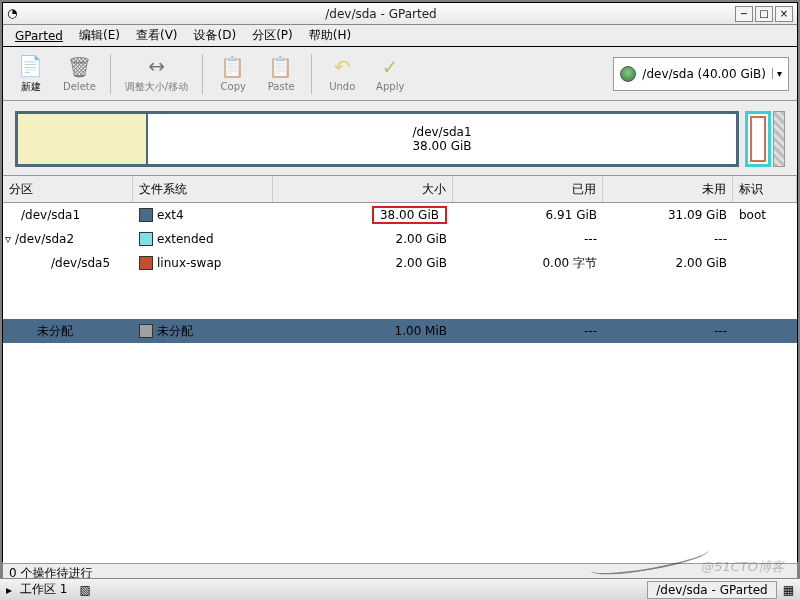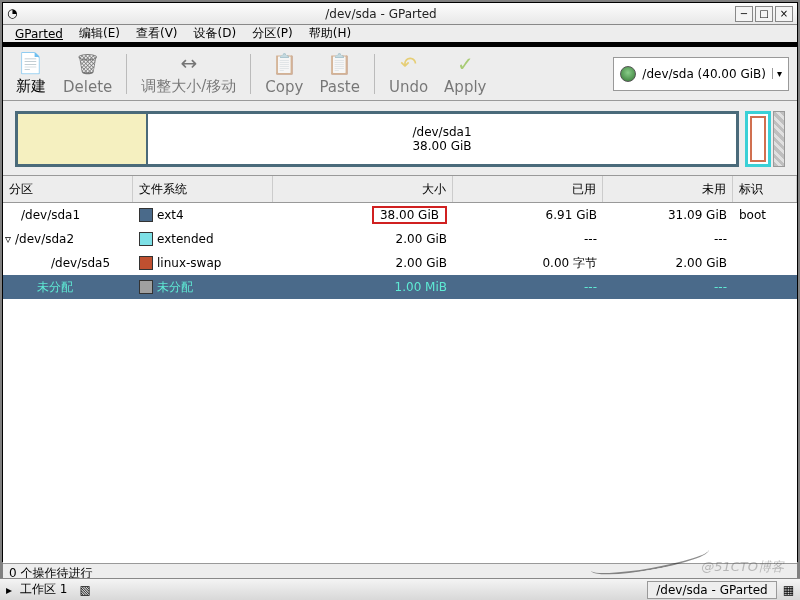--- a/index.html
+++ b/index.html
@@ -3,27 +3,27 @@
 <meta charset="utf-8">
 <style>
 * { box-sizing: border-box; margin: 0; padding: 0; font-family: "DejaVu Sans", Arial, sans-serif; font-size: 12px; }
 body { background: #808080; width: 800px; height: 600px; position: relative; overflow: hidden; }
 .window { position: absolute; left: 2px; top: 2px; width: 796px; height: 560px; background: #ededed; border: 1px solid #000; }
 .titlebar { height: 22px; background: linear-gradient(#fdfdfd,#e8e8e8); border-bottom: 1px solid #888; display: flex; align-items: center; padding: 0 4px; }
 .titlebar .icon { width: 16px; height: 16px; margin-right: 4px; }
 .titlebar .title { flex: 1; text-align: center; font-size: 12px; color: #222; }
 .titlebar .btns { display: flex; gap: 2px; }
 .titlebar .btns div { width: 18px; height: 16px; border: 1px solid #888; background: #f4f4f4; display: flex; align-items: center; justify-content: center; font-size: 10px; cursor: pointer; }
-.menubar { height: 22px; background: #ededed; display: flex; align-items: center; padding: 0 6px; gap: 4px; border-bottom: 5px solid #000000; }
+.menubar { height: 22px; background: #ededed; display: flex; align-items: center; padding: 0 6px; gap: 4px; border-bottom: 1px solid #000000; }
 .menubar span { padding: 2px 6px; cursor: pointer; }
 .menubar span u { text-decoration: underline; }
 .toolbar { height: 54px; background: #ededed; display: flex; align-items: center; padding: 2px 4px; border-bottom: 1px solid #999; }
 .tbtn { display: flex; flex-direction: column; align-items: center; justify-content: center; padding: 2px 8px; min-width: 48px; height: 48px; cursor: pointer; }
 .tbtn .ic { width: 24px; height: 24px; display: flex; align-items: center; justify-content: center; font-size: 20px; }
-.tbtn .lbl { font-size: 15px; margin-top: 2px; }
+.tbtn .lbl { font-size: 10px; margin-top: 2px; }
 .tbtn.disabled { opacity: 0.5; }
 .sep { width: 1px; height: 40px; background: #bbb; margin: 0 6px; }
 .device-sel { margin-left: auto; margin-right: 4px; border: 1px solid #999; background: #fff; height: 34px; display: flex; align-items: center; padding: 0 6px; gap: 6px; min-width: 160px; }
 .device-sel .dd { border-left: 1px solid #999; padding-left: 4px; font-size: 10px; }
 .viz-wrap { padding: 10px 12px 8px 12px; background: #ededed; }
 .viz { height: 56px; border: 3px solid #4a6a7a; display: flex; background: #fff; }
 .viz .p1 { flex: 0 0 130px; background: #f5f0c0; border-right: 2px solid #4a6a7a; }
 .viz .p2 { flex: 1; display: flex; flex-direction: column; align-items: center; justify-content: center; font-size: 12px; }
 .viz-side { display: inline-flex; vertical-align: top; margin-left: 6px; }
 .viz-container { display: flex; align-items: stretch; }
@@ -31,21 +31,21 @@
 .side-box { width: 26px; height: 56px; border: 3px solid #3ad0d6; display: flex; background: #fff; }
 .side-box .inner { margin: 2px; flex: 1; border: 2px solid #d07050; }
 .side-stripe { width: 12px; height: 56px; margin-left: 2px; background: repeating-linear-gradient(45deg,#bfbfbf,#bfbfbf 3px,#e0e0e0 3px,#e0e0e0 6px); border: 1px solid #999; }
 .table { width: 100%; background: #fff; }
 .thead { display: flex; background: #ededed; border-top: 1px solid #999; border-bottom: 1px solid #999; height: 28px; align-items: center; }
 .thead div { padding: 0 6px; border-right: 1px solid #ccc; height: 100%; display: flex; align-items: center; }
 .c-part { width: 130px; } .c-fs { width: 140px; } .c-size { width: 180px; text-align: right; justify-content: flex-end; } .c-used { width: 150px; text-align: right; justify-content: flex-end; } .c-free { width: 130px; text-align: right; justify-content: flex-end; } .c-flag { flex: 1; }
 .tbody { background: #fff; height: 360px; overflow: auto; }
 .row { display: flex; height: 24px; align-items: center; }
 .row > div { padding: 0 6px; }
-.row.selected { background: #4a6a8a; color: #5eead4; }
+.row.selected { background: #4a6a8a; color: #000000; margin-top: 44px; }
 .fs-swatch { display: inline-block; width: 14px; height: 14px; border: 1px solid #333; margin-right: 4px; vertical-align: middle; }
 .sw-ext4 { background: #4a6a8a; } .sw-extended { background: #7de0e6; } .sw-swap { background: #c05030; } .sw-unalloc { background: #a0a0a0; }
 .expander { display: inline-block; width: 10px; text-align: center; margin-right: 2px; }
 .size-hl { border: 2px solid #d02020; padding: 0 6px; display: inline-block; }
 .statusbar { height: 20px; border-top: 1px solid #999; background: #ededed; display: flex; align-items: center; padding: 7px 6px; font-size: 11px; }
 .taskbar { position: absolute; left: 0; bottom: 0; width: 800px; height: 22px; background: linear-gradient(#f4f4f4,#d8d8d8); border-top: 1px solid #888; display: flex; align-items: center; padding: 0 6px; font-size: 11px; gap: 8px; }
 .taskbar .task { border: 1px solid #999; padding: 1px 8px; background: #eee; }
 .taskbar .tray { margin-left: auto; display: flex; gap: 6px; align-items: center; }
 .watermark { position: absolute; right: 16px; bottom: 24px; color: rgba(80,80,80,0.35); font-size: 13px; font-style: italic; }
 .shadow { position: absolute; right: 90px; bottom: 30px; width: 120px; height: 20px; border-bottom: 2px solid rgba(0,0,0,0.45); transform: rotate(-10deg); border-radius: 50%; }

